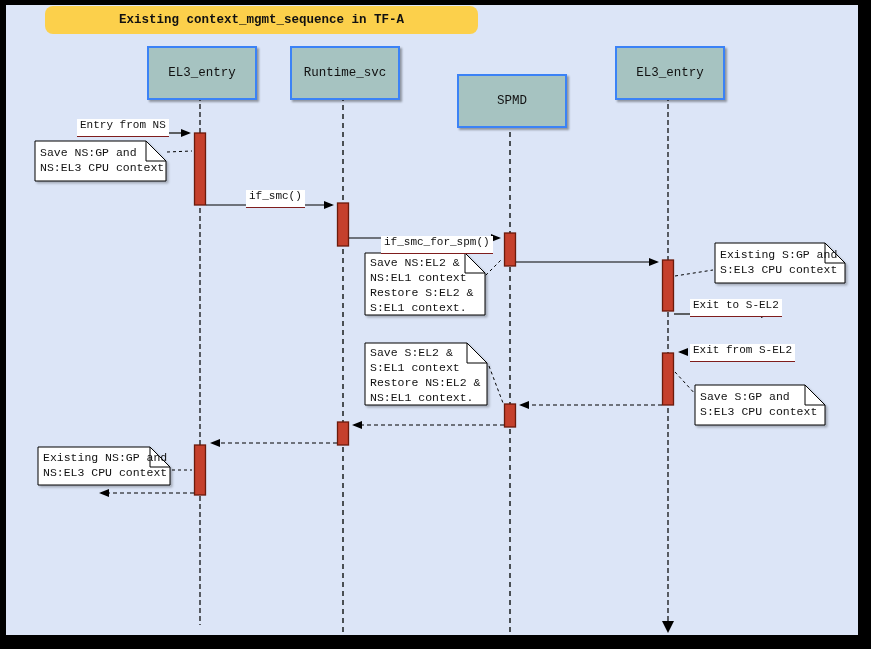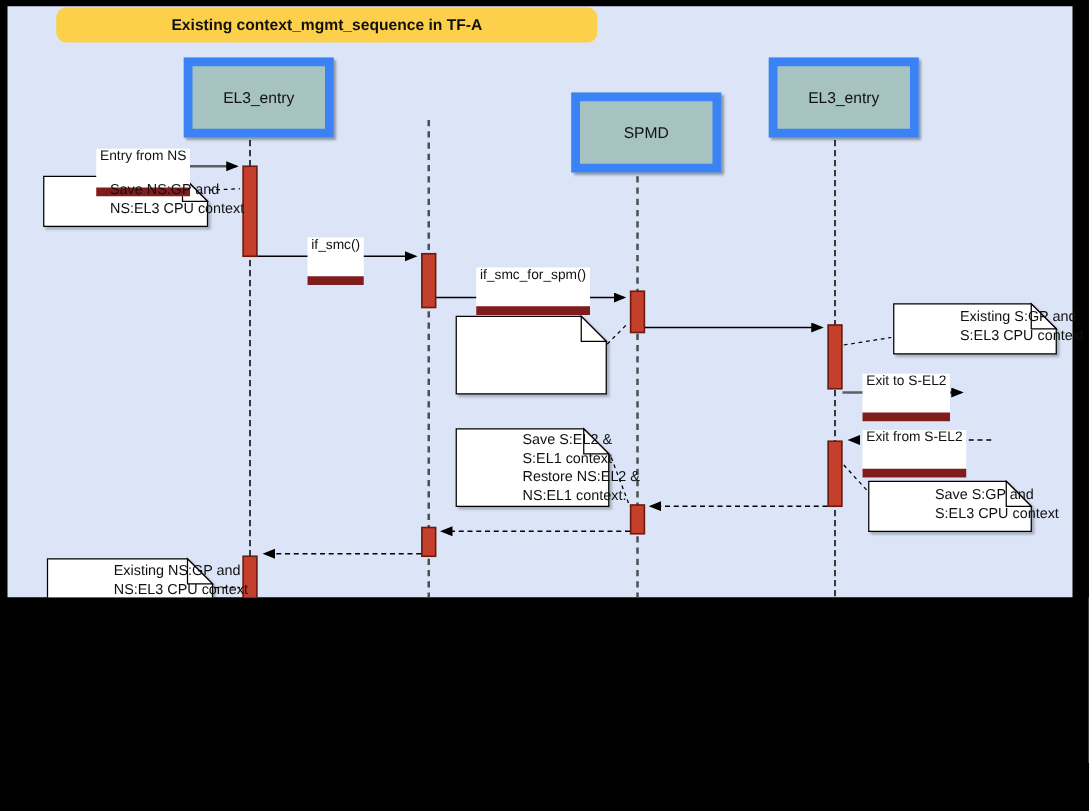--- a/index.html
+++ b/index.html
@@ -1,38 +1,38 @@
 <!DOCTYPE html>
 <html><head>
 <meta charset="utf-8">
 <style>
   html,body{margin:0;padding:0;background:#000;}
-  .stage{position:relative;width:871px;height:478px;background:#000;overflow:hidden;
-         font-family:Liberation Sans, sans-serif;}
+  .stage{position:relative;width:871px;height:649px;background:#000;overflow:hidden;
+         font-family:Liberation Mono, monospace;}
   .canvas{position:absolute;left:6px;top:5px;width:852px;height:630px;background:#dce5f7;}
   .layer{position:absolute;left:0;top:0;width:871px;height:649px;}
   .title{position:absolute;left:45px;top:6px;width:433px;height:28px;background:#fcd04b;
          border-radius:8px;display:flex;align-items:center;justify-content:center;
          font-size:12.5px;font-weight:bold;color:#111;}
   .head{position:absolute;top:46px;width:106px;height:50px;background:#a6c3c1;
-        border:7px solid #3b82f6;box-shadow:2px 2px 2px rgba(0,0,0,0.35);
+        border:2px solid #3b82f6;box-shadow:2px 2px 2px rgba(0,0,0,0.35);
         display:flex;align-items:center;justify-content:center;font-size:12.5px;color:#111;}
   .hd1{left:147px;} .hd2{left:290px;} .hd3{left:457px;margin-top:28px;} .hd4{left:615px;}
   .bar{fill:#c5402c;stroke:#6b1a0b;stroke-width:1.3;}
   .ll{stroke:#000;stroke-width:1.2;stroke-dasharray:5 3;}
   .ll2{stroke:#4a4f54;stroke-width:2;stroke-dasharray:5 4;}
   .msg{stroke:#000;stroke-width:1.2;fill:none;}
   .gmsg{stroke:#5c5f62;stroke-width:2;fill:none;}
   .dret{stroke:#000;stroke-width:1.2;stroke-dasharray:4 3;fill:none;}
   .conn{stroke:#000;stroke-width:1;stroke-dasharray:3 3;fill:none;}
   .noteshape{fill:#fff;stroke:#000;stroke-width:1;}
   .notes-group{filter:drop-shadow(2px 2px 1px rgba(0,0,0,0.25));}
   .mlabel{position:absolute;font-size:11px;line-height:12px;color:#111;background:#fff;
-          border-bottom:7px solid #7f1d1d;padding:0 3px 19px 3px;white-space:nowrap;}
-  .note-text{position:absolute;font-size:11.5px;line-height:15px;color:#111;white-space:pre-line;margin-left:48px;}
+          border-bottom:1px solid #7f1d1d;padding:0 3px 5px 3px;white-space:nowrap;}
+  .note-text{position:absolute;font-size:11.5px;line-height:15px;color:#111;white-space:pre-line;}
 </style>
 </head>
 <body>
 
 <div class="stage">
   <div class="canvas"></div>
 
   <svg class="layer" width="871" height="649" viewBox="0 0 871 649">
     <defs>
       <marker id="ah" markerWidth="11" markerHeight="9" refX="8" refY="4" orient="auto" markerUnits="userSpaceOnUse">
@@ -88,35 +88,42 @@
       <path class="noteshape" d="M38 447 H150 L170 467 V485 H38 Z"></path>
       <path class="noteshape" d="M150 447 L150 467 L170 467 Z"></path>
     </g>
   </svg>
 
   <div class="title">Existing context_mgmt_sequence in TF-A</div>
 
   <div class="head hd1">
     <span>EL3_entry</span>
   </div>
+  <div class="head hd2">
+    <span>Runtime_svc</span>
+  </div>
   <div class="head hd3">
     <span>SPMD</span>
   </div>
   <div class="head hd4">
     <span>EL3_entry</span>
   </div>
 
   <div class="mlabel" style="left:77px;top:119px;">Entry from NS</div>
   <div class="mlabel" style="left:246px;top:190px;text-align:center;">if_smc()</div>
-  <div class="mlabel" style="left:381px;top:214px;">if_smc_for_spm()</div>
+  <div class="mlabel" style="left:381px;top:236px;">if_smc_for_spm()</div>
   <div class="mlabel" style="left:690px;top:299px;text-align:right;">Exit to S-EL2</div>
   <div class="mlabel" style="left:690px;top:344px;">Exit from S-EL2</div>
 
   <div class="note-text" style="left:40px;top:145px;">Save NS:GP and
 NS:EL3 CPU context</div>
+  <div class="note-text" style="left:370px;top:255px;">Save NS:EL2 &amp;
+NS:EL1 context
+Restore S:EL2 &amp;
+S:EL1 context.</div>
   <div class="note-text" style="left:720px;top:247px;">Existing S:GP and
 S:EL3 CPU context</div>
   <div class="note-text" style="left:700px;top:389px;">Save S:GP and
 S:EL3 CPU context</div>
   <div class="note-text" style="left:370px;top:345px;">Save S:EL2 &amp;
 S:EL1 context
 Restore NS:EL2 &amp;
 NS:EL1 context.</div>
   <div class="note-text" style="left:43px;top:450px;">Existing NS:GP and
 NS:EL3 CPU context</div>

